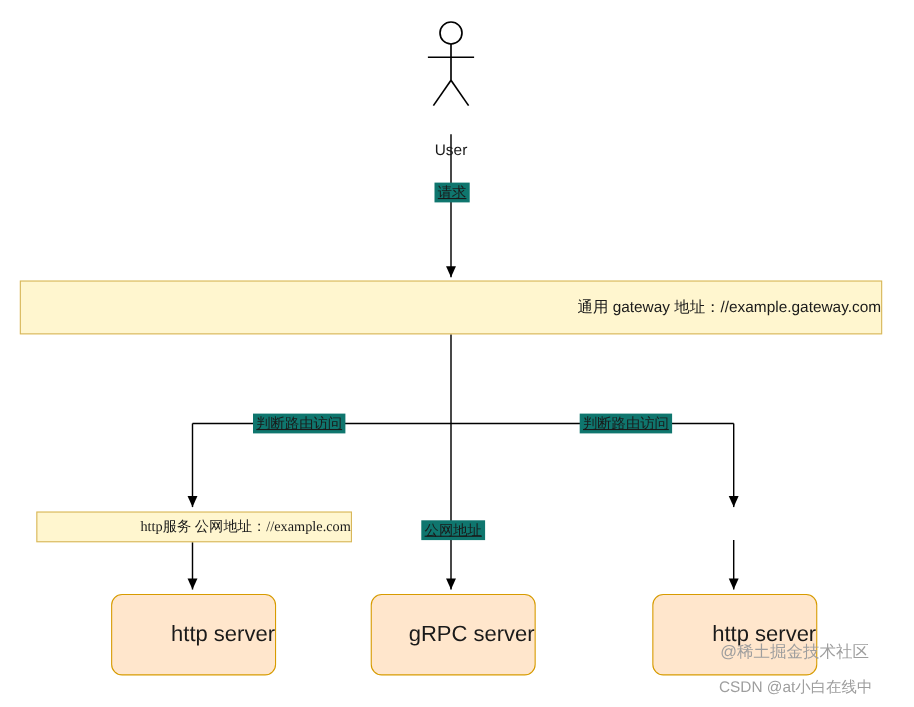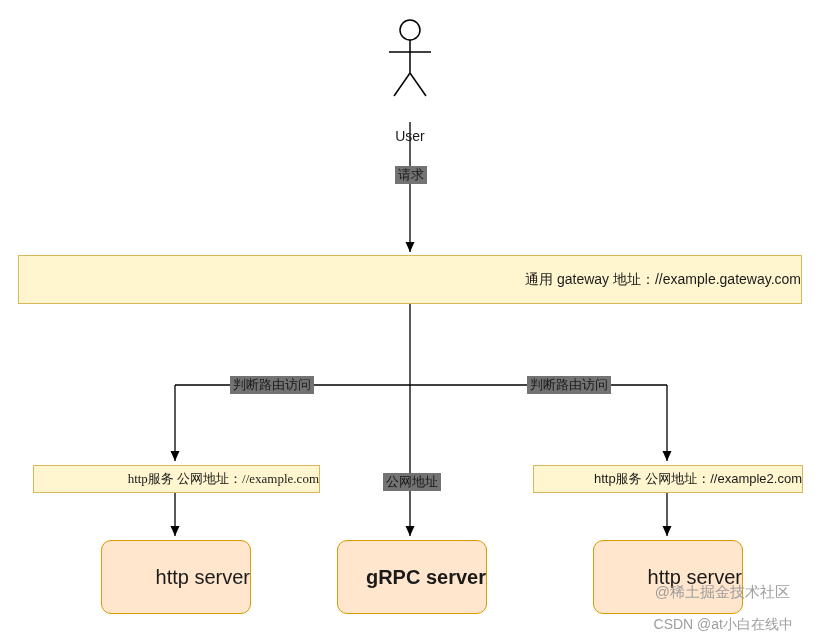--- a/index.html
+++ b/index.html
@@ -40,23 +40,24 @@
     background: var(--orange-fill, #FFE6CC);
     border: 1px solid var(--orange-border, #D79B00);
     border-radius: 10px;
   }
   .lbl {
     position: absolute;
     transform: translate(-50%, -50%);
     white-space: nowrap;
   }
   .edge-lbl {
-    background: #737373;
+    background: #0f766e;
     padding: 0 3px;
     font-size: 13px;
+    text-decoration: underline;
   }
   .actor-lbl { font-size: 14px; margin-top: 28px; }
   .gw-text  { font-size: 14px; }
   .svc-text { font-size: 13px; }
   .srv-text { font-size: 20px; }
   .wm {
     position: absolute;
     white-space: nowrap;
     color: var(--watermark, #9E9E9E);
   }
@@ -101,28 +102,25 @@
   <div class="lbl edge-lbl" style="left:569px; top:385px;">判断路由访问</div>
   <div class="lbl edge-lbl" style="left:412px; top:482px;">公网地址</div>
 
   <div class="node node-yellow" style="left:18px; top:255px; width:782px; height:47px;">
     <span class="gw-text">通用 gateway 地址：//example.gateway.com</span>
   </div>
 
   <div class="node node-yellow" style="left:33px; top:465px; width:285px; height:26px;font-family:Liberation Serif, serif;">
     <span class="svc-text">http服务 公网地址：//example.com</span>
   </div>
-  <div class="node node-yellow" style="left:533px; top:465px; width:268px; height:26px;">
-    <span class="svc-text">http服务 公网地址：//example2.com</span>
-  </div>
 
   <div class="node node-orange" style="left:101px; top:540px; width:148px; height:72px;">
     <span class="srv-text">http server</span>
   </div>
-  <div class="node node-orange" style="left:337px; top:540px; width:148px; height:72px;font-weight:bold;">
+  <div class="node node-orange" style="left:337px; top:540px; width:148px; height:72px;">
     <span class="srv-text">gRPC server</span>
   </div>
   <div class="node node-orange" style="left:593px; top:540px; width:148px; height:72px;">
     <span class="srv-text">http server</span>
   </div>
 
   <div class="wm wm1">@稀土掘金技术社区</div>
   <div class="wm wm2">CSDN @at小白在线中</div>
 
 </div>

